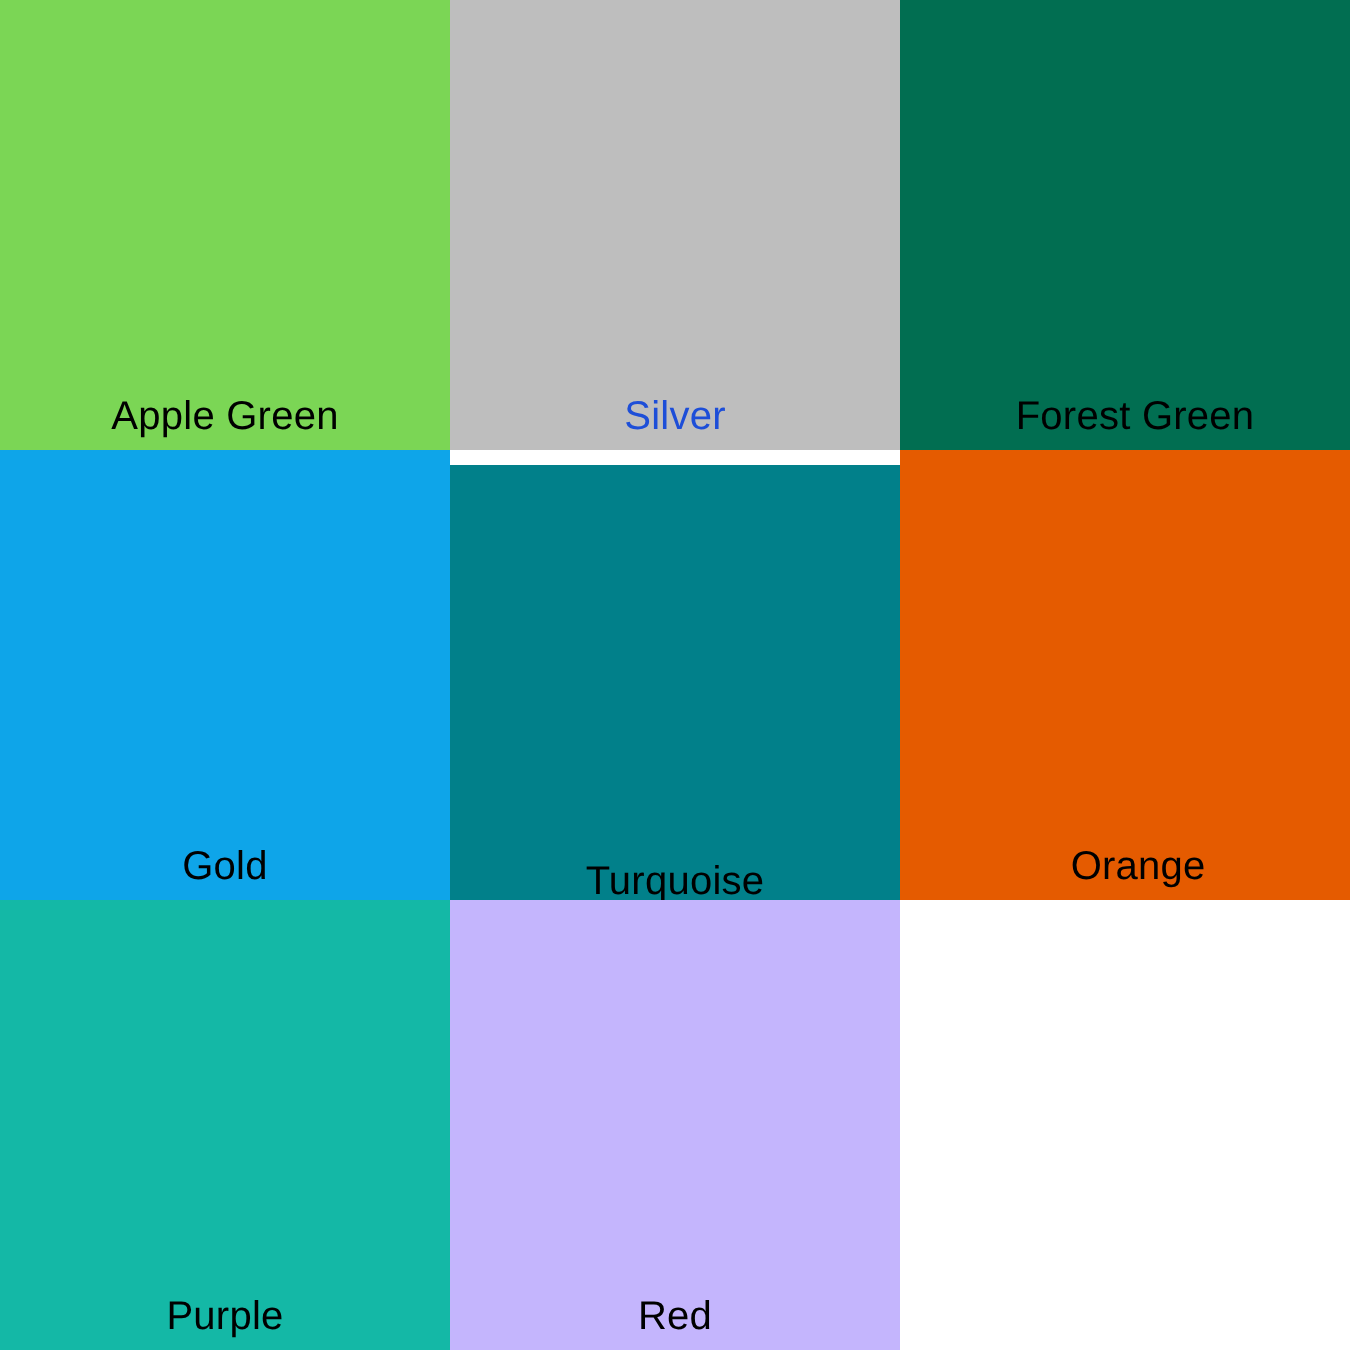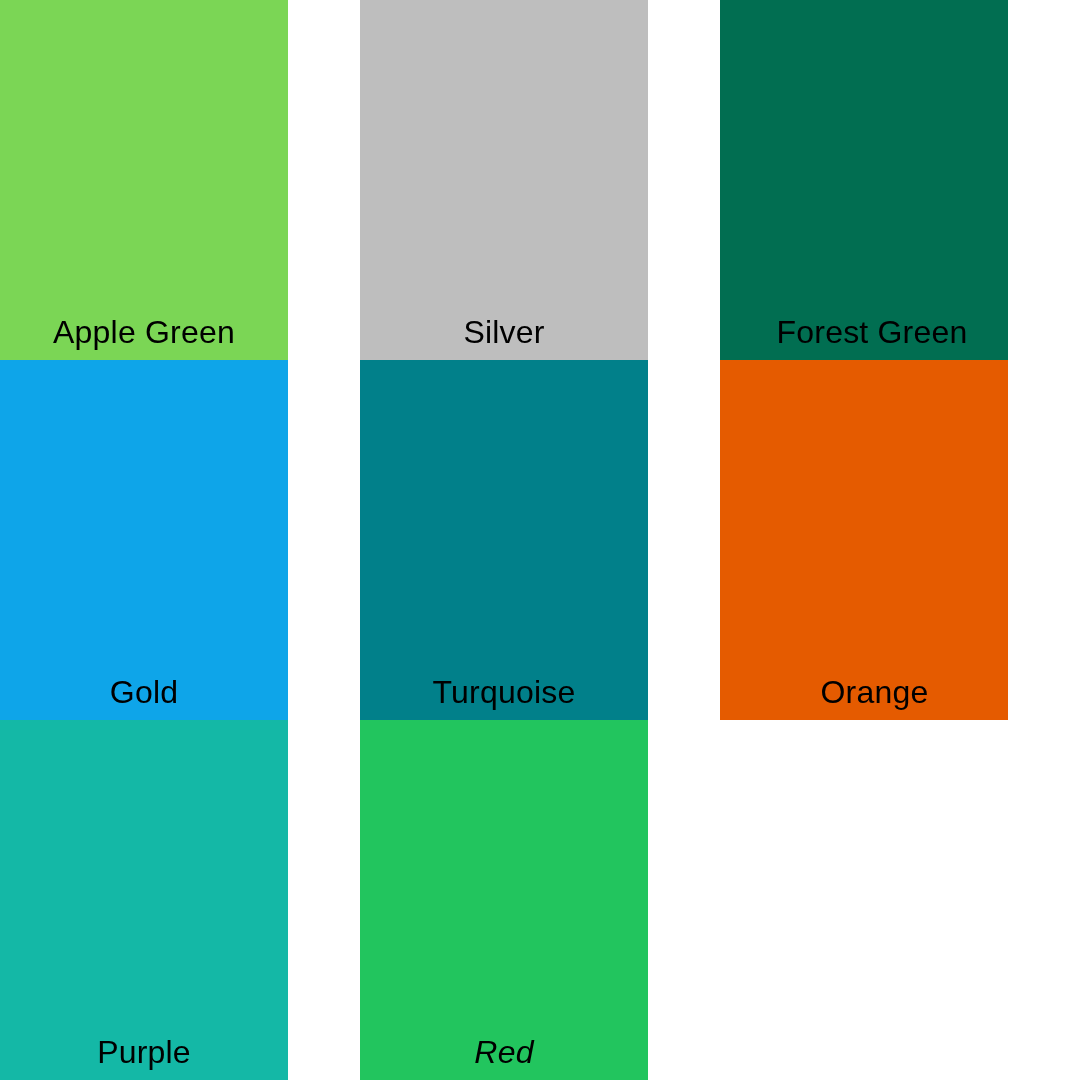--- a/index.html
+++ b/index.html
@@ -19,21 +19,21 @@
     width: 1080px;
     height: 1080px;
     display: grid;
     grid-template-columns: repeat(3, 360px);
     grid-template-rows: repeat(3, 360px);
     gap: 0;
   }
 
   .swatch-cell {
     position: relative;
-    width: 288px;
+    width: 360px;
     height: 360px;
     box-sizing: border-box;
     overflow: hidden;
   }
 
   .swatch-label {
     position: absolute;
     left: 0;
     right: 0;
     bottom: 12px;
@@ -50,41 +50,41 @@
 </head>
 <body style="background: rgb(255, 255, 255);">
 
 <div id="swatch-grid">
 
   <div class="swatch-cell" style="background: rgb(123, 214, 85);">
     <span class="swatch-label" style="color: rgb(0, 0, 0);">Apple Green</span>
   </div>
 
   <div class="swatch-cell" style="background: rgb(190, 190, 190);">
-    <span class="swatch-label" style="color: #000000;">Silver</span>
+    <span class="swatch-label" style="color: #1d4ed8;">Silver</span>
   </div>
 
   <div class="swatch-cell" style="background: rgb(1, 110, 81);">
     <span class="swatch-label" style="color: rgb(0, 0, 0); padding-left: 16px;">Forest Green</span>
   </div>
 
   <div class="swatch-cell" style="background: #0ea5e9;">
     <span class="swatch-label" style="color: rgb(0, 0, 0);">Gold</span>
   </div>
 
-  <div class="swatch-cell" style="background: rgb(1, 128, 138);">
+  <div class="swatch-cell" style="background: rgb(1, 128, 138); margin-top: 12px;">
     <span class="swatch-label" style="color: rgb(0, 0, 0);">Turquoise</span>
   </div>
 
 
   <div class="swatch-cell" style="background: rgb(229, 91, 0);">
     <span class="swatch-label" style="color: rgb(0, 0, 0); padding-left: 21px;">Orange</span>
   </div>
 
   <div class="swatch-cell" style="background: #14b8a6;">
     <span class="swatch-label" style="color: rgb(0, 0, 0);">Purple</span>
   </div>
 
-  <div class="swatch-cell" style="background: #22c55e; font-style: italic;">
+  <div class="swatch-cell" style="background: #c4b5fd;">
     <span class="swatch-label" style="color: rgb(0, 0, 0);">Red</span>
   </div>
 
 </div>
 
 </body></html>

